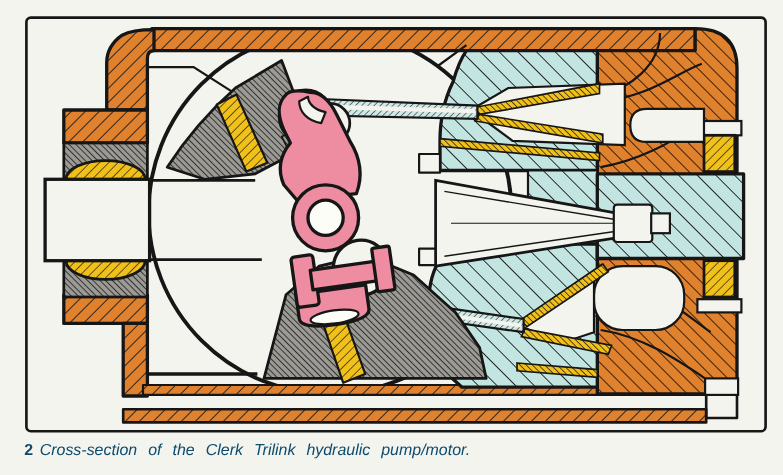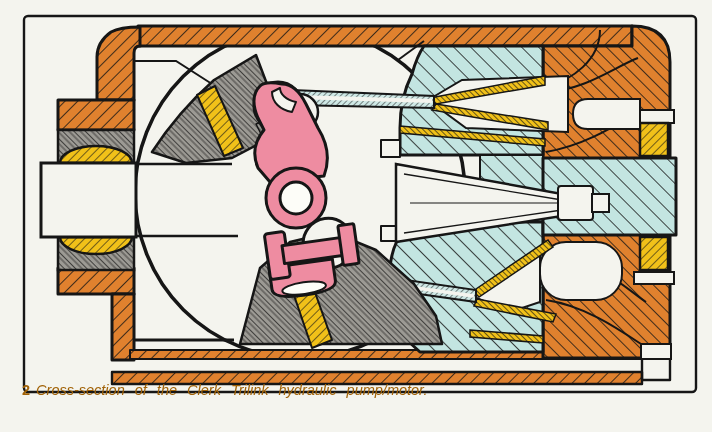--- a/index.html
+++ b/index.html
@@ -1,19 +1,19 @@
 <!DOCTYPE html>
 <html><head>
 <meta charset="utf-8">
 <style>
   html,body{margin:0;padding:0;background:#f4f4ee;}
   .page{position:relative;width:712px;height:432px;background:#f4f4ee;overflow:hidden;
         font-family:"Liberation Sans",sans-serif;}
   .diagram{position:absolute;left:0;top:0;}
-  .caption{position:absolute;left:22px;top:382px;width:560px;font-size:14.5px;color:#a16207;
+  .caption{position:absolute;left:22px;top:402px;width:560px;font-size:14.5px;color:#0c4a6e;
            word-spacing:6px;}
   .fig-num{font-weight:bold;font-style:normal;margin-right:6px;}
   .fig-text{font-style:italic;}
 </style>
 </head>
 <body>
 
 <div class="page">
 <svg class="diagram" width="712" height="432" viewBox="0 0 712 432">
   <defs>

